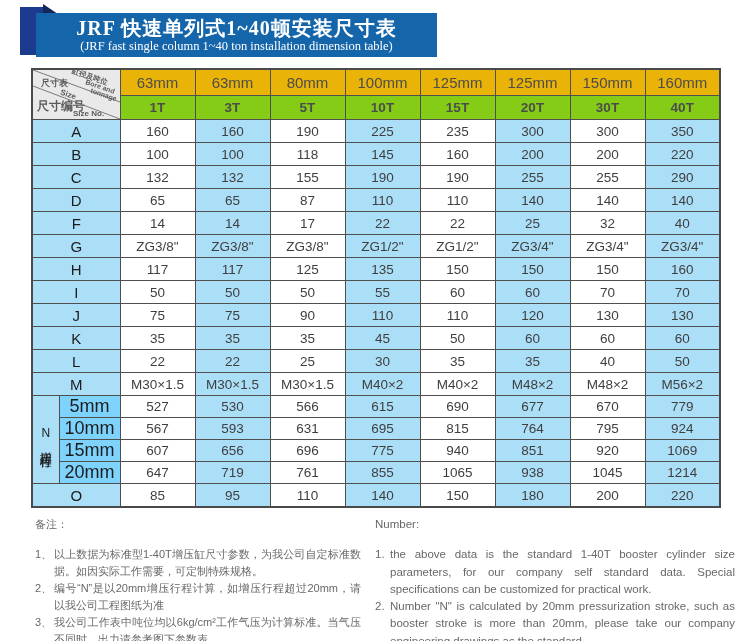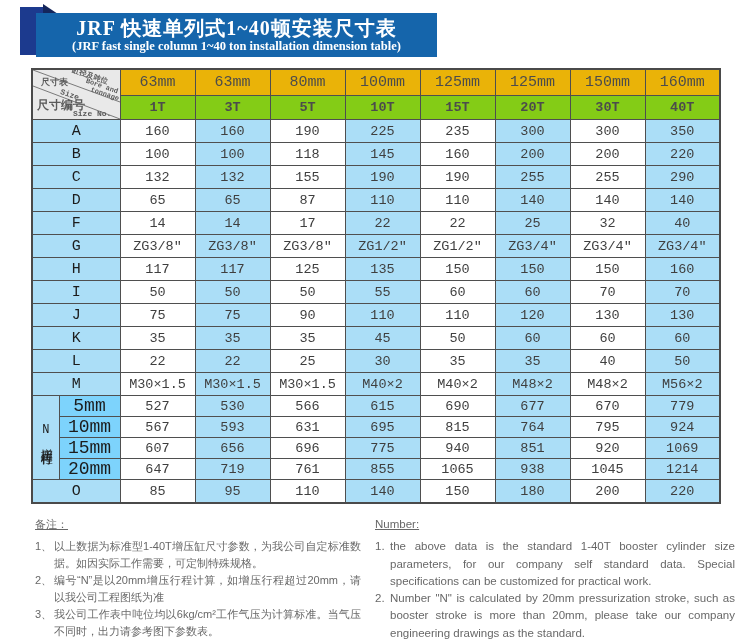--- a/index.html
+++ b/index.html
@@ -11,24 +11,24 @@
   
   .banner-zone{position:absolute;left:0;top:0;width:750px;height:62px;}
   .navy-block{position:absolute;left:20px;top:7px;width:23px;height:48px;background:#1c3a8e;}
   .navy-fold{position:absolute;left:43px;top:4px;width:15px;height:10px;background:#14265c;
     clip-path:polygon(0 0,100% 100%,0 100%);}
   .banner{position:absolute;left:36px;top:13px;width:401px;height:44px;background:#1565ab;
     display:flex;flex-direction:column;justify-content:center;align-items:center;}
   .banner .t1{color:#ffffff;font-family:"Liberation Serif","DejaVu Serif",serif;
     font-weight:bold;font-size:20px;line-height:22px;letter-spacing:1px;white-space:nowrap;}
   .banner .t2{color:#ffffff;font-family:"Liberation Serif","DejaVu Serif",serif;
-    font-weight:bold;font-size:12.5px;line-height:15px;white-space:nowrap;}
+    font-weight:normal;font-size:12.5px;line-height:15px;white-space:nowrap;}
   
   .tbl-wrap{position:absolute;left:31px;top:68px;}
-  table.dim{border-collapse:collapse;table-layout:fixed;border:2px solid #4a4a4a;font-family:Liberation Mono, monospace;}
+  table.dim{border-collapse:collapse;table-layout:fixed;border:2px solid #4a4a4a;}
   table.dim td,table.dim th{border:1px solid #4f4f4f;text-align:center;vertical-align:middle;
     padding:0;overflow:hidden;white-space:nowrap;}
   .hcell{background:#eab308;color:#4c4c4c;font-weight:normal;font-size:15px;height:24px;}
   .tcell{background:#84cc16;color:#4c4c4c;font-size:13.5px;height:23px;}
   .lbl{background:#abdef7;color:#1c1c1c;font-size:15px;height:22px;}
   .v{font-size:13.5px;color:#3f3f3f;}
   .cw{background:#ffffff;} .cb{background:#abdef7;}
   .nvert{background:#abdef7;color:#1c1c1c;}
   .nvert span{display:inline-block;writing-mode:vertical-lr;text-orientation:upright;
     font-size:12px;letter-spacing:2px;line-height:1;}
@@ -42,21 +42,21 @@
   .c-tr-zh{left:38px;top:3px;font-size:7.5px;transform:rotate(19deg);}
   .c-tr-en1{left:52px;top:13px;font-size:7px;transform:rotate(19deg);}
   .c-tr-en2{left:57px;top:21px;font-size:7px;transform:rotate(19deg);}
   .c-bl-zh{left:4px;top:30px;font-size:12px;}
   .c-bl-en{left:8px;top:40px;font-size:8px;padding-left:32px;}
   
   .remarks{position:absolute;left:35px;top:516px;width:700px;display:flex;gap:14px;}
   .rcol{color:#686868;}
   .rcol.zh{width:326px;font-size:11px;line-height:1.55;}
   .rcol.en{flex:1;font-size:11.5px;line-height:1.5;}
-  .rtitle{margin-bottom:5px;text-decoration:underline;}
+  .rtitle{margin-bottom:13px;}
   .ri{display:flex;}
   .ri .n{flex:none;width:19px;}
   .rcol.en .ri .n{width:15px;}
   .ri .t{flex:1;text-align:justify;}
 </style>
 </head>
 <body>
 
 <div class="banner-zone">
   <div class="navy-block"></div>

